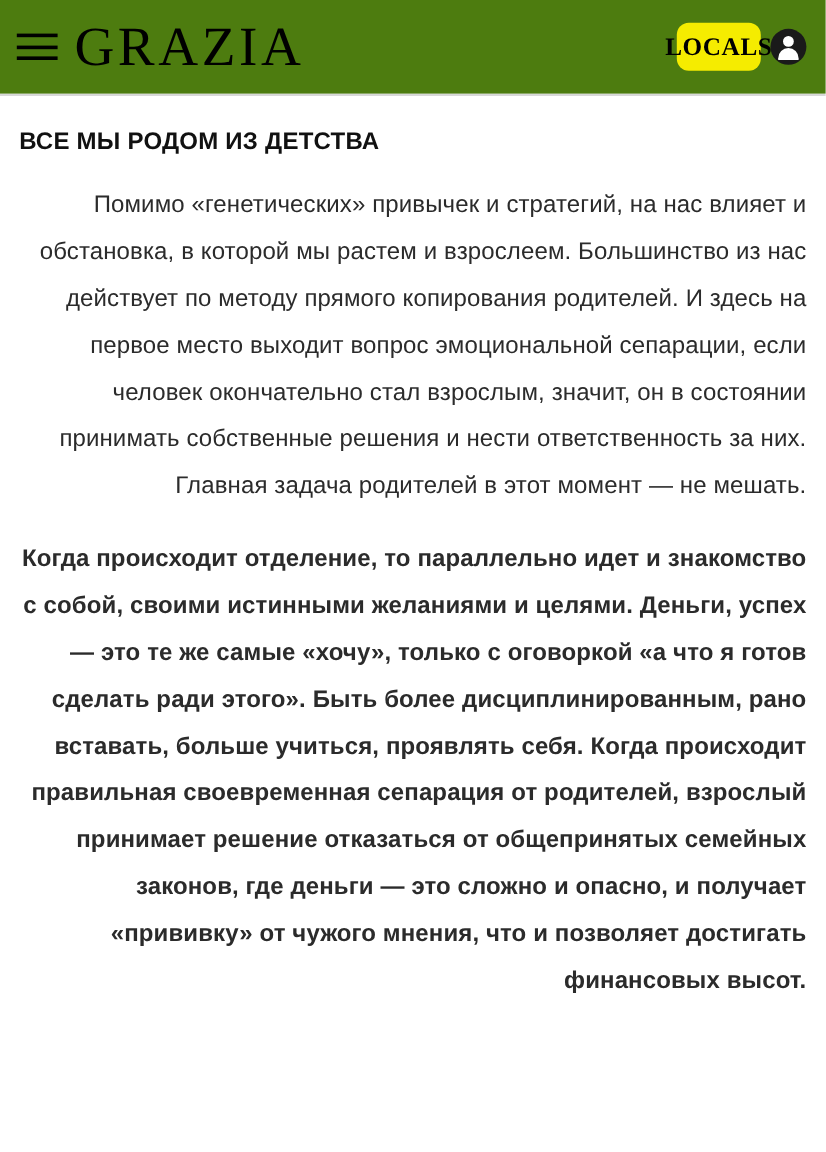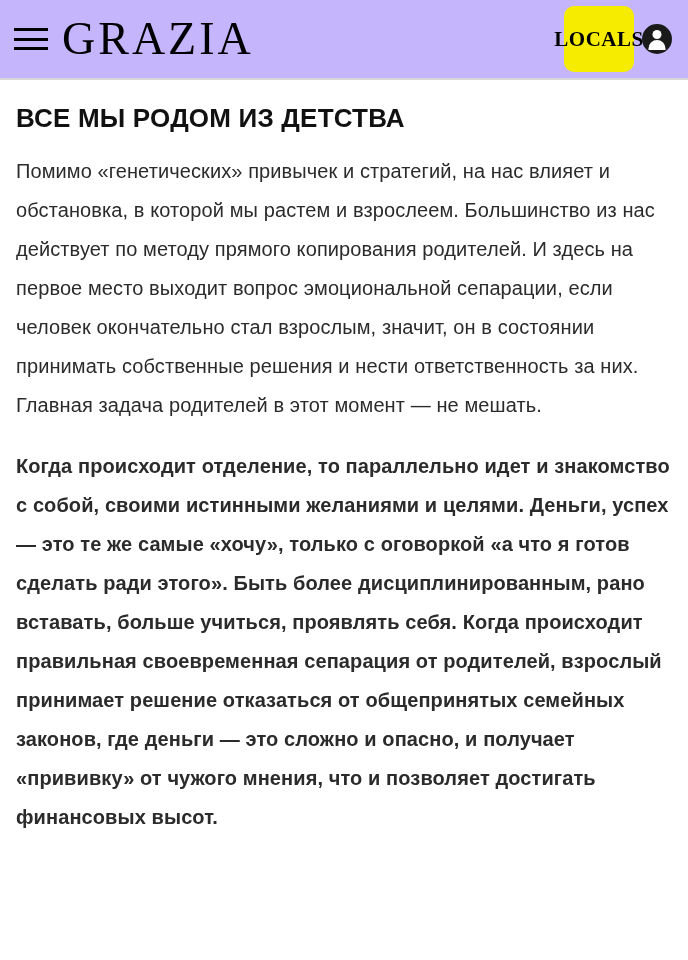--- a/index.html
+++ b/index.html
@@ -21,21 +21,21 @@
     background: #ffffff;
   }
 
   
   .header {
     height: 78px;
     display: flex;
     align-items: center;
     padding: 0 16px 0 14px;
     box-sizing: border-box;
-    background: #c4b5fd;
+    background: #4d7c0f;
     position: relative;
   }
   .header-left {
     display: flex;
     align-items: center;
     gap: 14px;
   }
   .hamburger {
     width: 34px;
     height: 26px;
@@ -64,21 +64,21 @@
   }
   .header-right {
     margin-left: auto;
     display: flex;
     align-items: center;
     gap: 8px;
   }
   .locals-badge {
     background: #f5ec00;
     width: 70px;
-    height: 66px;
+    height: 40px;
     border-radius: 10px;
     display: flex;
     align-items: center;
     justify-content: center;
     font-family: "Liberation Serif", serif;
     font-weight: 700;
     font-size: 21px;
     letter-spacing: 0.5px;
     color: #000;
   }
@@ -117,33 +117,34 @@
     background: #d8d8d8;
     width: 100%;
   }
 
   
   .article {
     padding: 22px 16px 0 16px;
     box-sizing: border-box;
   }
   .article-title {
-    font-size: 26px;
+    font-size: 20px;
     line-height: 32px;
     font-weight: 700;
     letter-spacing: 0.2px;
     color: #111111;
     margin: 0 0 18px 0;
   }
   .article-body p {
     margin: 0 0 22px 0;
     font-size: 20px;
     line-height: 39px;
     color: #2b2b2b;
     letter-spacing: 0.1px;
+    text-align: right;
   }
   .article-body p:last-child {
     margin-bottom: 0;
     font-weight: bold;
   }
 </style>
 </head>
 <body>
 
 <div class="page">

